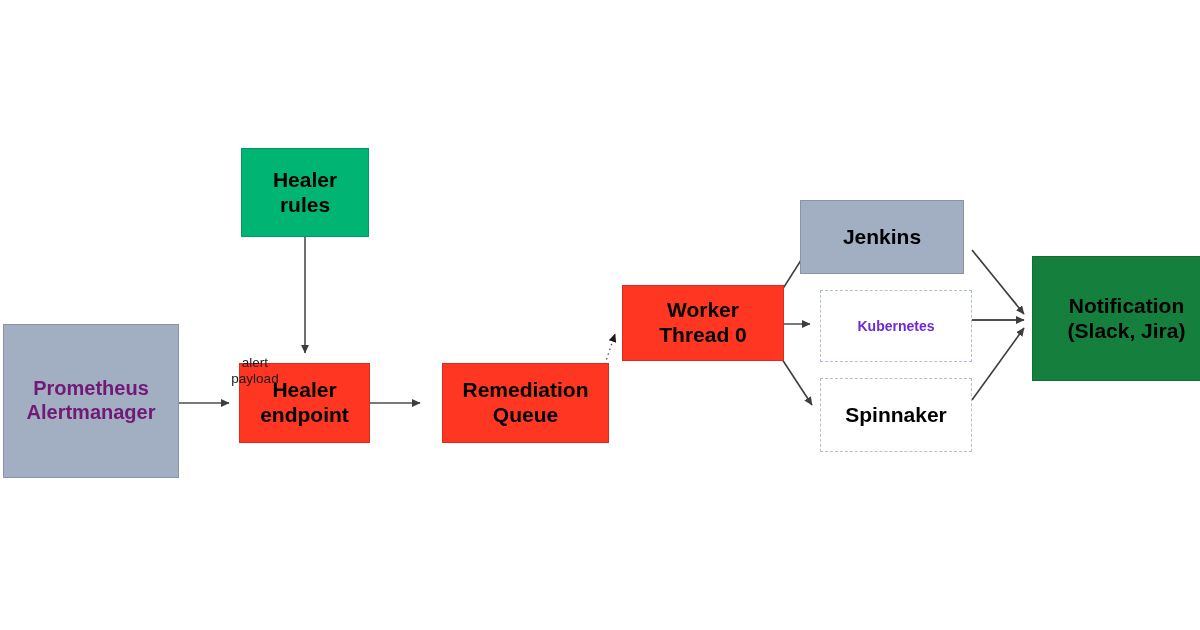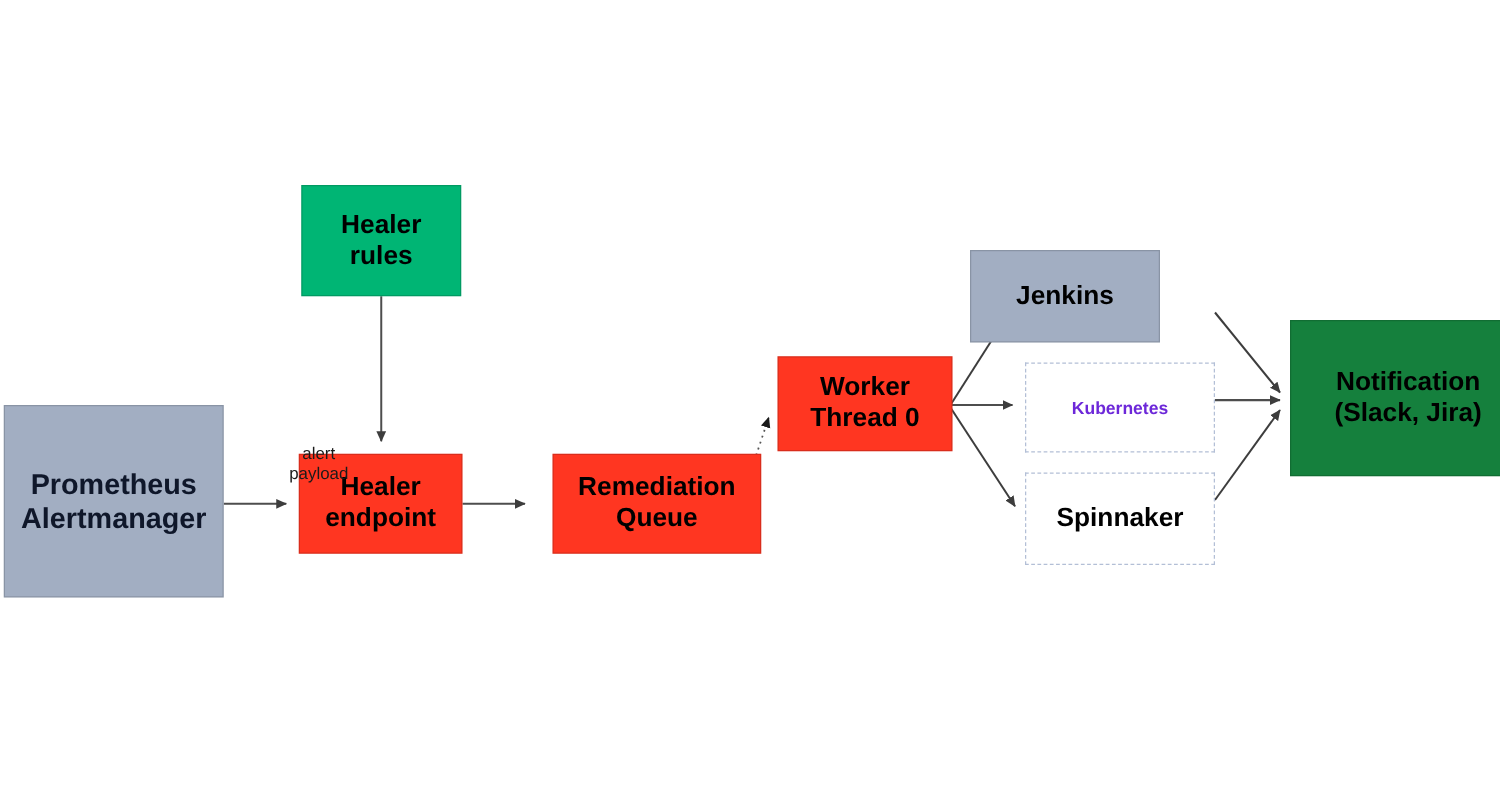--- a/index.html
+++ b/index.html
@@ -101,36 +101,36 @@
 
     <g>
       <path d="M972,320 L1024,320" stroke="#4d4d4d" stroke-width="1.8" fill="none" marker-end="url(#arrow)"></path>
     </g>
 
     <g>
       <path d="M972,400 L1024,328" stroke="#3d3d3d" stroke-width="1.6" fill="none" marker-end="url(#arrow)"></path>
     </g>
   </svg>
 
-  <div class="node solid" style="left: 3px; top: 324px; width: 176px; height: 154px; font-size: 23px; color: #0f172a; background: rgb(162, 174, 194);">Prometheus
+  <div class="node solid" style="left: 3px; top: 324px; width: 176px; height: 154px; font-size: 20px; color: #701a75; background: rgb(162, 174, 194);">Prometheus
 Alertmanager</div>
 
   <div class="node solid" style="left: 241px; top: 148px; width: 128px; height: 89px; font-size: 21px; color: rgb(0, 0, 0); background: rgb(0, 181, 116);">Healer
 rules</div>
 
   <div class="node solid" style="left: 239px; top: 363px; width: 131px; height: 80px; font-size: 21px; color: rgb(0, 0, 0); background: rgb(255, 54, 33);">Healer
 endpoint</div>
 
   <div class="node solid" style="left: 430px; top: 363px; width: 167px; height: 80px; font-size: 21px; color: rgb(0, 0, 0); background: rgb(255, 54, 33); margin-left: 12px;">Remediation
 Queue</div>
 
-  <div class="node solid" style="left: 622px; top: 285px; width: 140px; height: 76px; font-size: 21px; color: rgb(0, 0, 0); background: rgb(255, 54, 33);">Worker
+  <div class="node solid" style="left: 622px; top: 285px; width: 162px; height: 76px; font-size: 21px; color: rgb(0, 0, 0); background: rgb(255, 54, 33);">Worker
 Thread 0</div>
 
-  <div class="node solid" style="left: 776px; top: 200px; width: 152px; height: 74px; font-size: 21px; color: rgb(0, 0, 0); background: rgb(162, 174, 194);">Jenkins</div>
+  <div class="node solid" style="left: 800px; top: 200px; width: 164px; height: 74px; font-size: 21px; color: rgb(0, 0, 0); background: rgb(162, 174, 194);">Jenkins</div>
 
   <div class="node dashed" style="left: 820px; top: 290px; width: 152px; height: 72px; font-size: 14px; color: #6d28d9; border-color: rgb(179, 191, 214);">Kubernetes</div>
 
   <div class="node dashed" style="left: 820px; top: 378px; width: 152px; height: 74px; font-size: 21px; color: rgb(0, 0, 0); border-color: rgb(179, 191, 214);">Spinnaker</div>
 
   <div class="node solid" style="left: 1032px; top: 256px; width: 189px; height: 125px; font-size: 21px; color: rgb(0, 0, 0); background: #15803d;">Notification
 (Slack, Jira)</div>
 
   <div class="edge-label" style="left: 183px; top: 355px; width: 56px;">alert
 payload</div>

